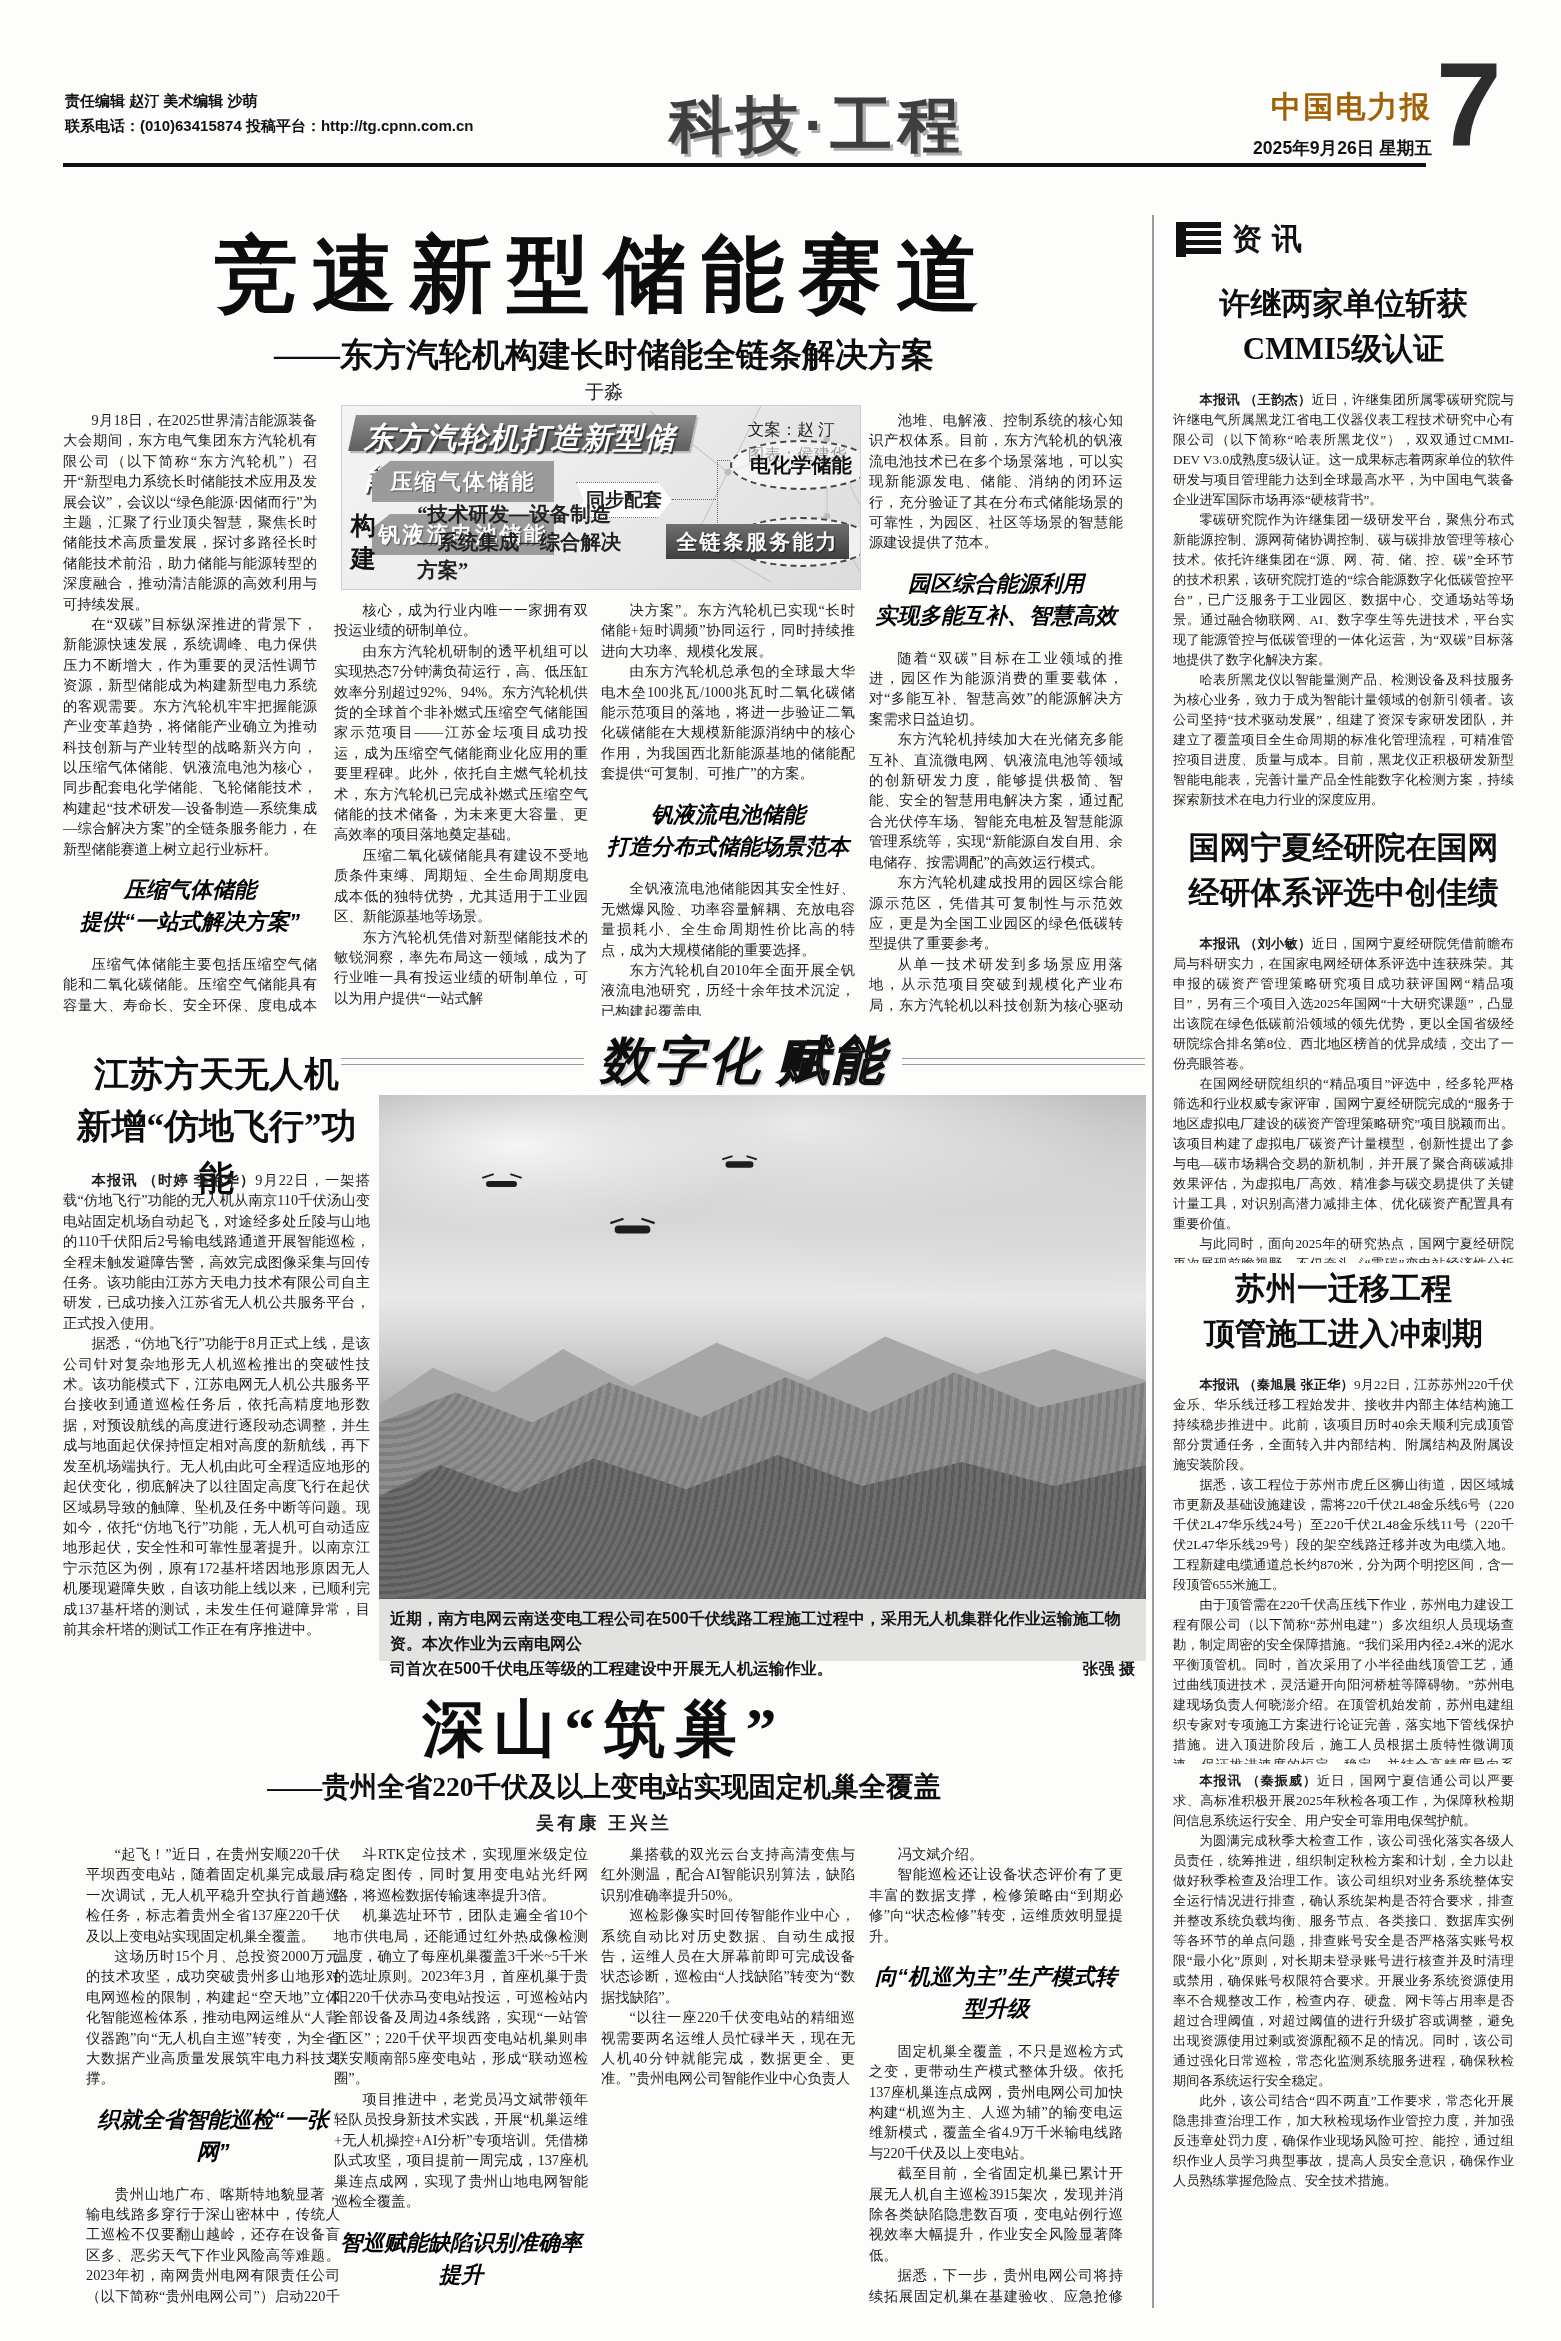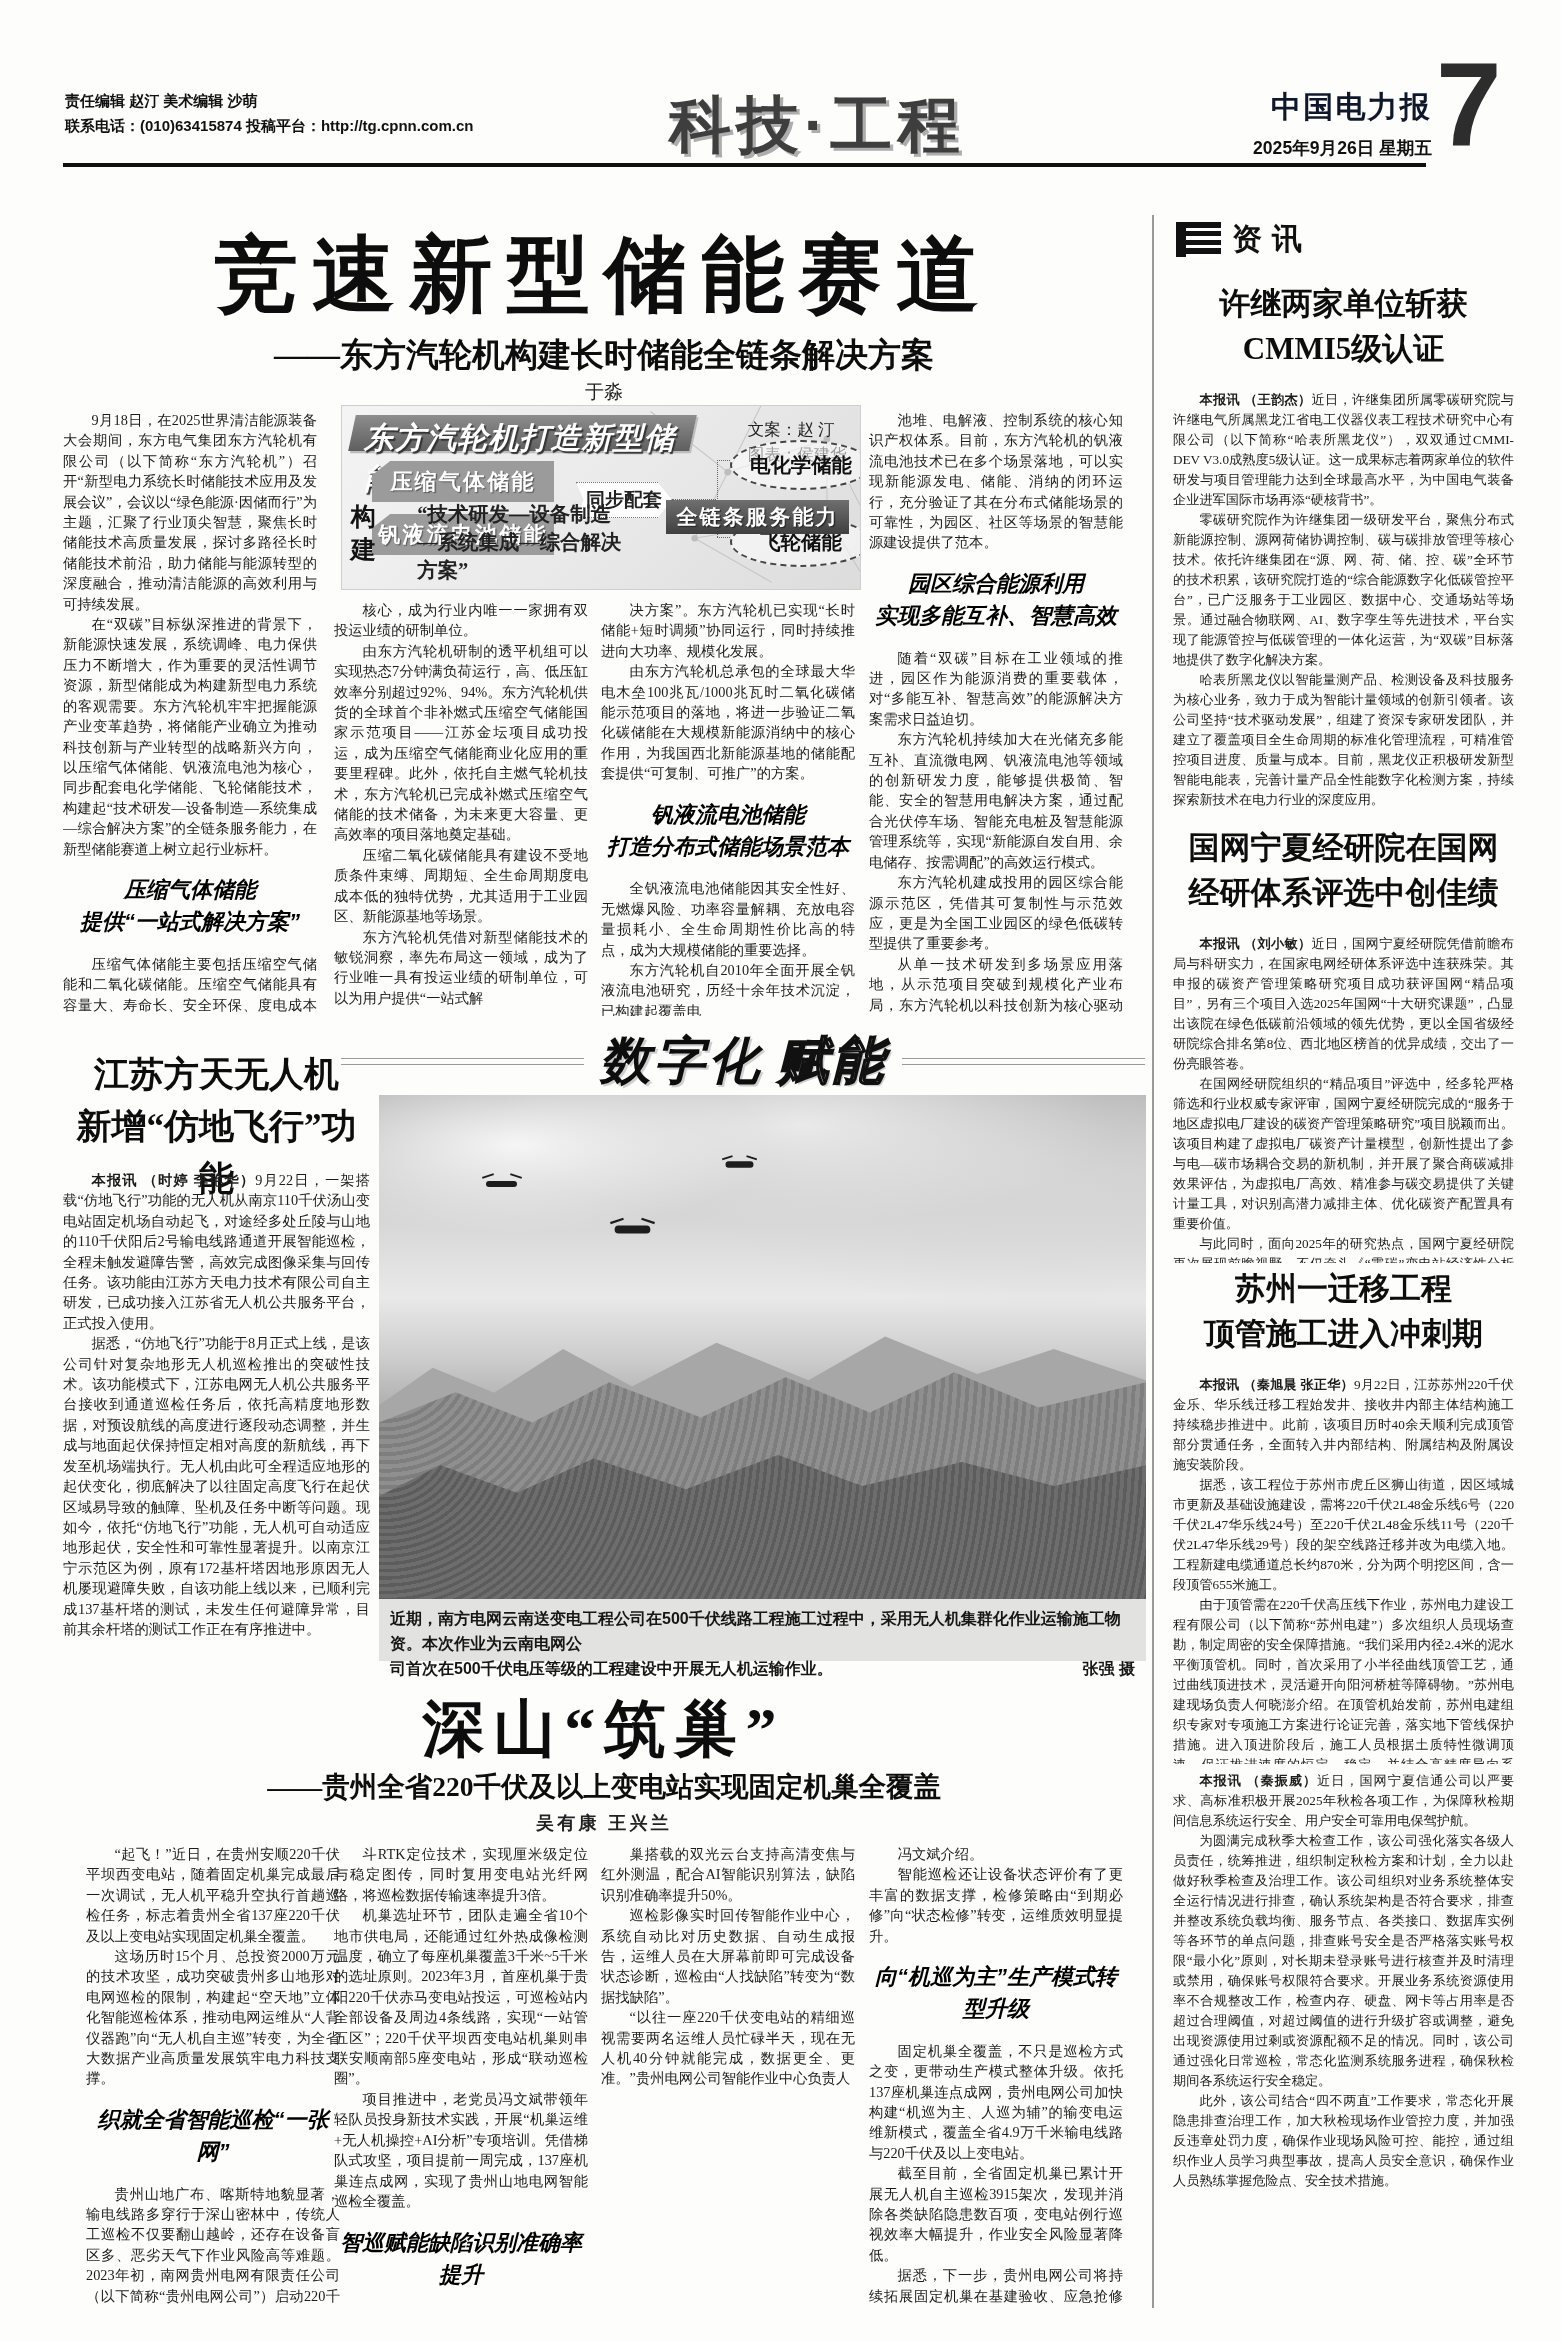--- a/index.html
+++ b/index.html
@@ -3,21 +3,21 @@
 <meta charset="utf-8">
 <style>
   html,body{margin:0;padding:0;background:#9e9e9e;}
   .page{position:relative;width:1562px;height:2342px;background:#fdfdfc;overflow:hidden;
         font-family:"Liberation Serif","DejaVu Serif",serif;color:#1b1b1b;}
   .abs{position:absolute;}
   
   .ed-info{font-family:"Liberation Sans","DejaVu Sans",sans-serif;font-size:15px;line-height:25px;color:#111;font-weight:600;}
   .sec-title{font-family:"Liberation Sans","DejaVu Sans",sans-serif;font-weight:900;font-size:62px;letter-spacing:5.5px;
              color:#3e3e3e;text-shadow:3.3px 3.3px 0 #adadad;}
-  .paper-name{font-weight:bold;font-size:30px;letter-spacing:2.2px;color:#0f172a;text-align:right;}
+  .paper-name{font-weight:bold;font-size:30px;letter-spacing:2.2px;color:#a16207;text-align:right;}
   .paper-date{font-family:"Liberation Sans","DejaVu Sans",sans-serif;font-size:17.6px;font-weight:600;color:#111;text-align:right;margin-top:7.7px;}
   .page-num{font-family:"Liberation Sans","DejaVu Sans",sans-serif;font-weight:700;font-size:118px;color:#2d2d2d;line-height:99px;}
   .rule{background:#101010;}
   
   .main-hl{font-weight:900;font-size:83px;letter-spacing:14.3px;text-align:center;color:#0d0d0d;}
   .main-sub{font-weight:900;font-size:33px;text-align:center;color:#0d0d0d;}
   .main-author{font-size:19px;text-align:center;color:#222;}
   .body-col{font-size:14.3px;line-height:20.4px;color:#1c1c1c;overflow:hidden;}
   .bp{margin:0;text-indent:2em;text-align:justify;}
   .bp b{font-family:"Liberation Sans","DejaVu Sans",sans-serif;}
@@ -33,21 +33,21 @@
   .dg-credit{position:absolute;right:13.2px;top:11px;font-size:16.5px;line-height:25px;text-align:left;color:#222;}
   .dg-box{position:absolute;left:30px;width:182px;height:41px;background:#9b9b9b;box-shadow:4.4px 4.4px 0 #c9c9c9;
           clip-path:polygon(10% 0,100% 0,100% 100%,0 100%,0 35%);
           color:#fff;font-family:"Liberation Sans","DejaVu Sans",sans-serif;font-weight:900;font-size:22px;
           display:flex;align-items:center;justify-content:center;letter-spacing:2.2px;text-shadow:1.1px 1.1px 1.1px #555;}
   .dg-arrow{position:absolute;left:234px;top:76px;width:94px;height:34px;background:#fff;border:1.7px dotted #777;
             display:flex;align-items:center;justify-content:center;font-family:"Liberation Sans","DejaVu Sans",sans-serif;
             font-weight:900;font-size:19px;color:#222;clip-path:polygon(0 0,85% 0,100% 50%,85% 100%,0 100%,8% 50%);}
   .dg-ell{position:absolute;left:388px;width:138px;height:46px;border:2.2px dashed #444;border-radius:50%;background:rgba(255,255,255,.55);
           display:flex;align-items:center;justify-content:center;font-weight:900;font-size:20.4px;color:#111;}
-  .dg-foot{position:absolute;left:8.8px;bottom:5.5px;width:498px;display:flex;align-items:flex-start;gap:36px;}
+  .dg-foot{position:absolute;left:8.8px;bottom:5.5px;width:498px;display:flex;align-items:center;gap:36px;}
   .dg-build{font-weight:900;font-size:25px;color:#111;}
   .dg-quote{font-weight:900;font-size:20.4px;color:#222;margin-left:5.5px;}
   .dg-bannerlow{margin-left:6.6px;background:linear-gradient(180deg,#6f6f6f,#3f3f3f);color:#fff;font-weight:900;
             font-size:21px;padding:3.3px 10px;letter-spacing:2.2px;white-space:nowrap;text-shadow:1.1px 1.1px 1.1px #222;}
   .dotline{position:absolute;border-left:1.7px dotted #666;}
   .dothr{position:absolute;border-top:1.7px dotted #666;}
   
   .badge-row{display:flex;align-items:center;justify-content:center;gap:15.4px;}
   .badge-line{height:5.5px;border-top:1.7px solid #9a9a9a;border-bottom:1.7px solid #9a9a9a;flex:1;}
   .badge-solid{font-family:"Liberation Sans","DejaVu Sans",sans-serif;font-weight:900;font-style:italic;

